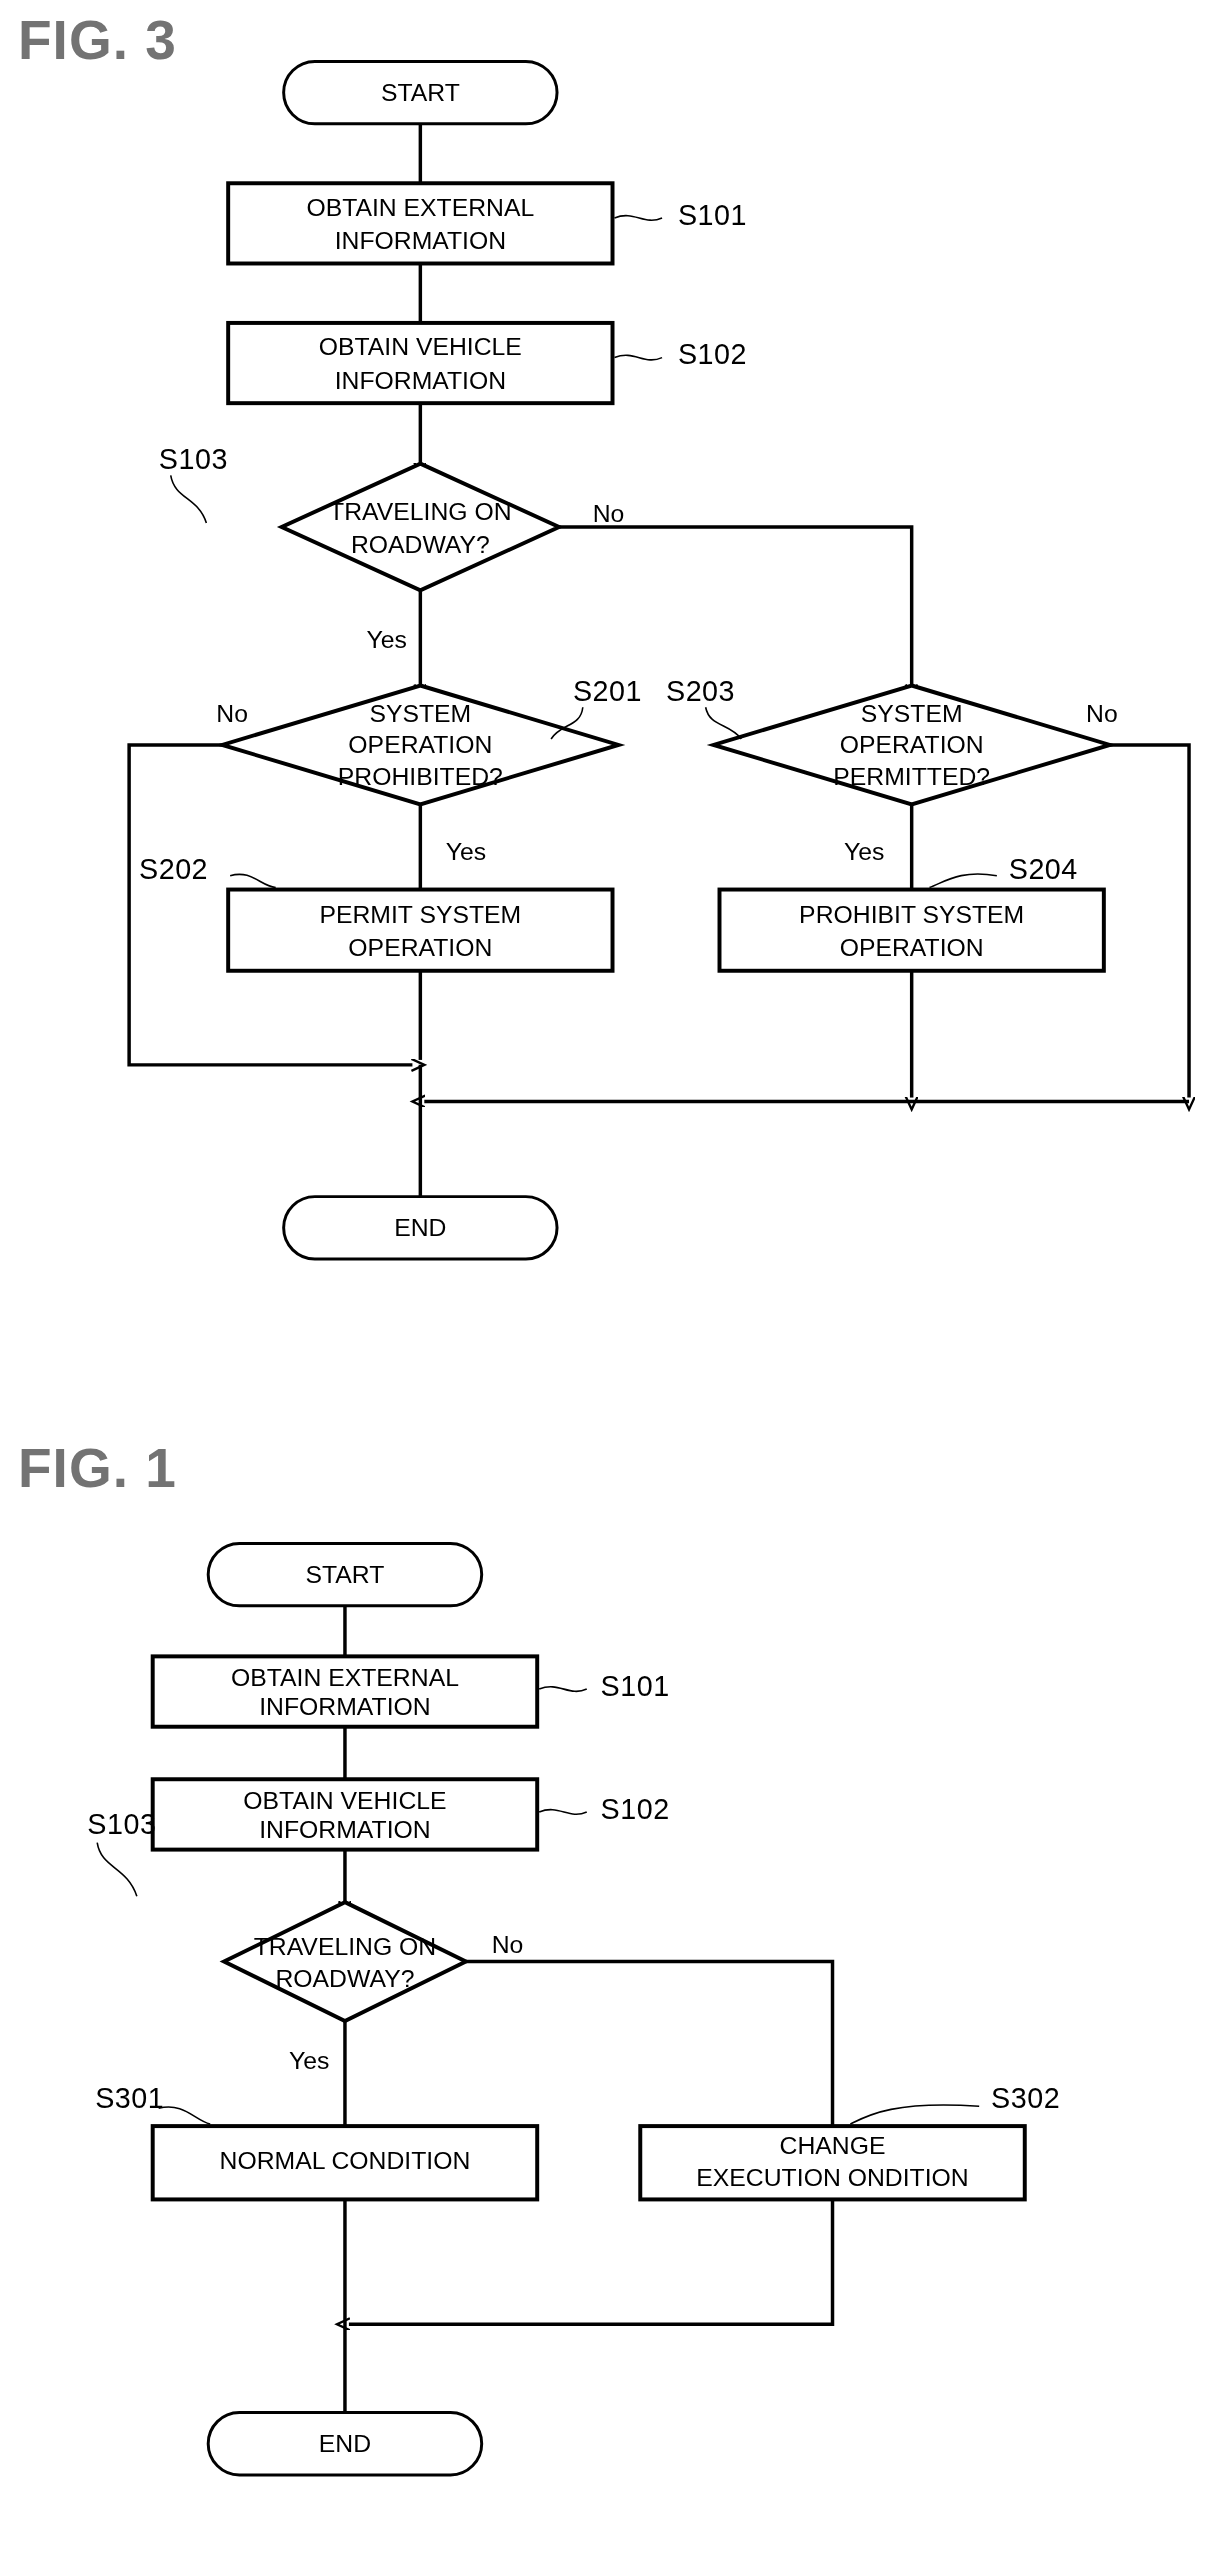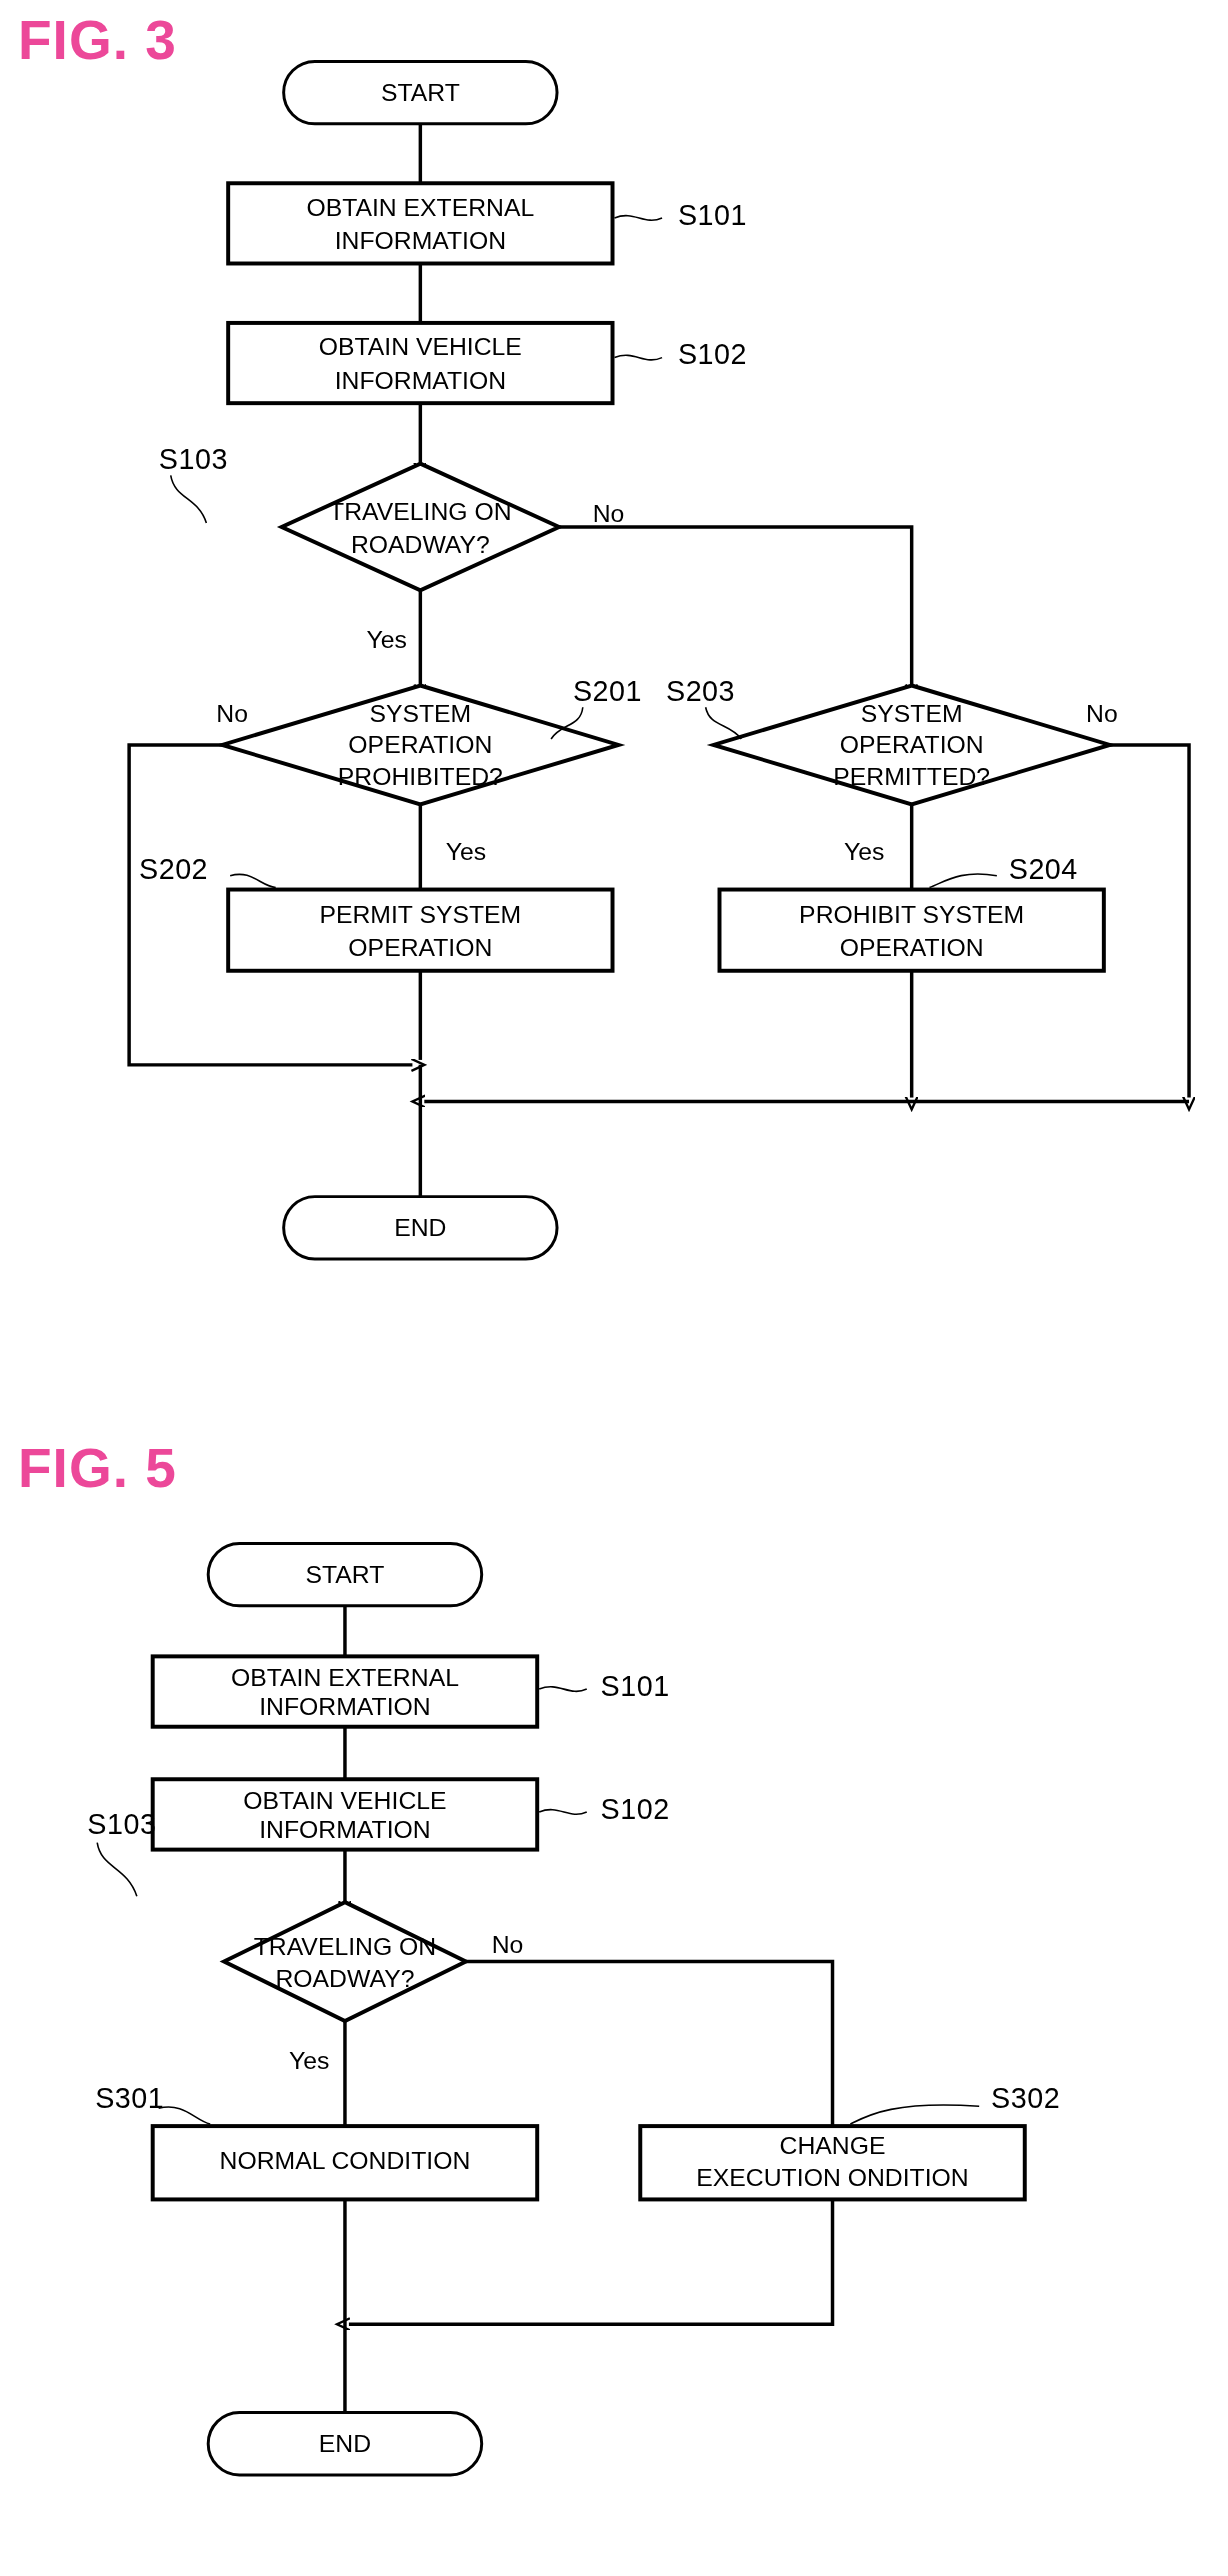--- a/index.html
+++ b/index.html
@@ -23,21 +23,21 @@
   }
   #figure-3 { top: 0; height: 1367px; }
   #figure-4 { top: 1367px; height: 1209px; }
 
   .fig-label {
     position: absolute;
     font-family: "Liberation Sans", sans-serif;
     font-size: 55px;
     font-weight: bold;
     letter-spacing: 1px;
-    color: #ec4899;
+    color: #737373;
     white-space: nowrap;
   }
   #fig3-label { left: 18px; top: 8px; }
   #fig4-label { left: 18px; top: 69px; }
 
   svg.flow {
     position: absolute;
     left: 0;
     top: 0;
     display: block;
@@ -206,21 +206,21 @@
 
     <g>
       <rect class="shape-thin" x="286" y="1208" width="276" height="63" rx="31.5" ry="31.5"></rect>
       <text class="node-text" x="424" y="1241">END</text>
     </g>
   </svg>
 </div>
 
 <div class="figure-sheet" id="figure-4">
 
-  <div class="fig-label" id="fig4-label">FIG. 5</div>
+  <div class="fig-label" id="fig4-label">FIG. 1</div>
 
   <svg class="flow" width="1229" height="1209" viewBox="0 0 1240 1220" xmlns="http://www.w3.org/2000/svg">
     <defs>
       <marker id="ah4" markerWidth="16" markerHeight="16" refX="1" refY="6" orient="auto" markerUnits="userSpaceOnUse">
         <path d="M0,0 L13,6 L0,12" fill="none" stroke="#000" stroke-width="2.4"></path>
       </marker>
     </defs>
 
     <path class="conn" d="M348,240 L348,292" marker-end="url(#ah4)"></path>
 

